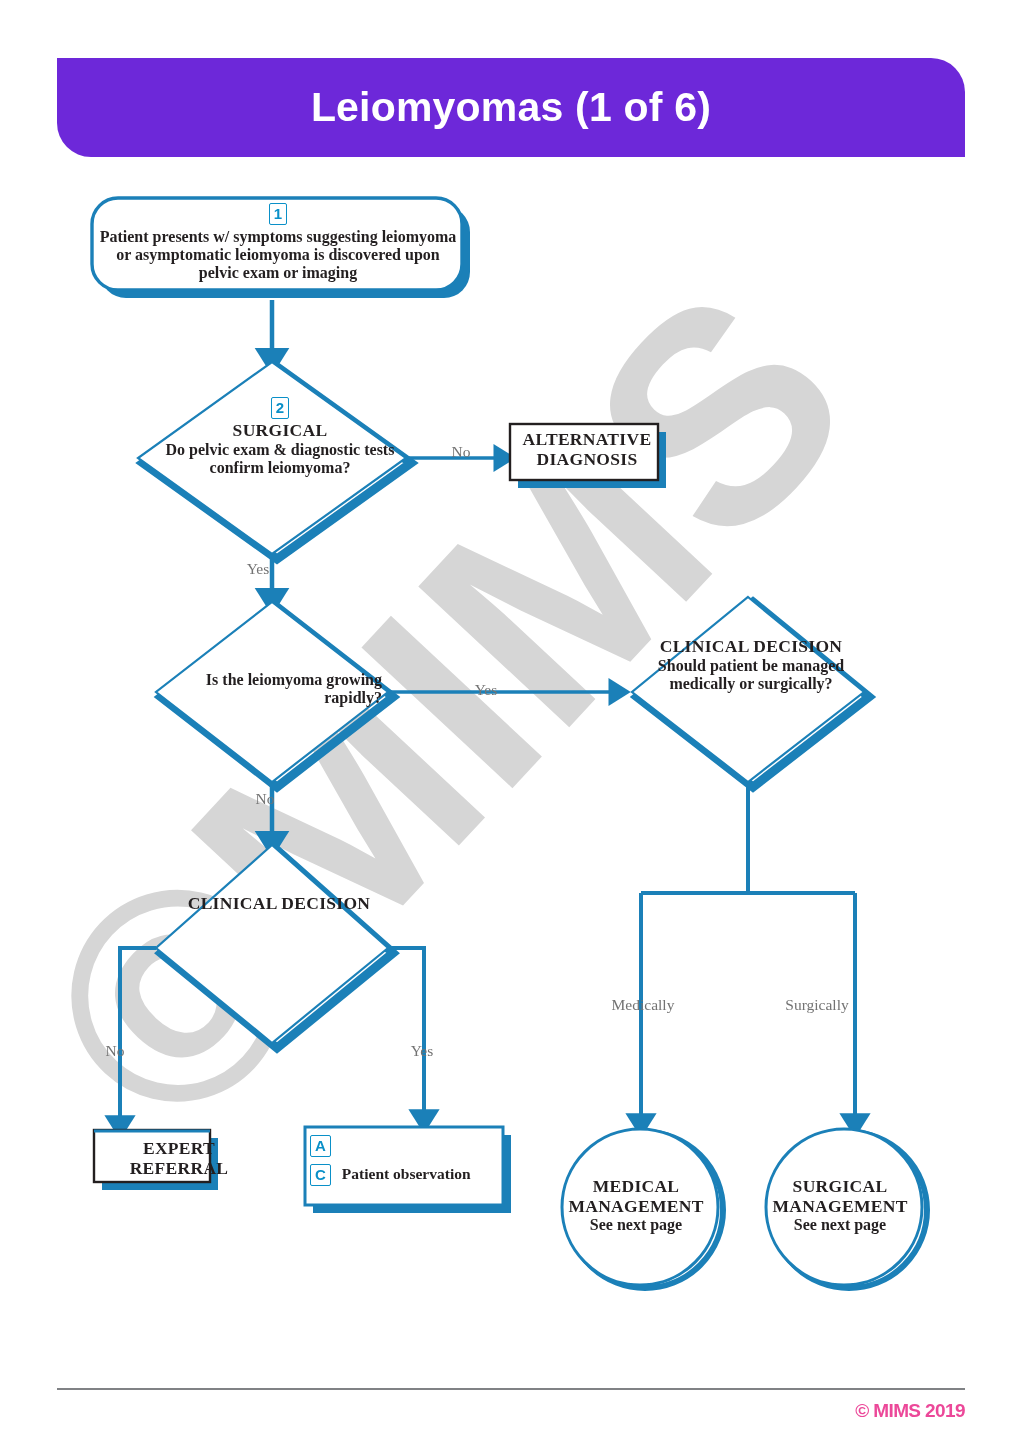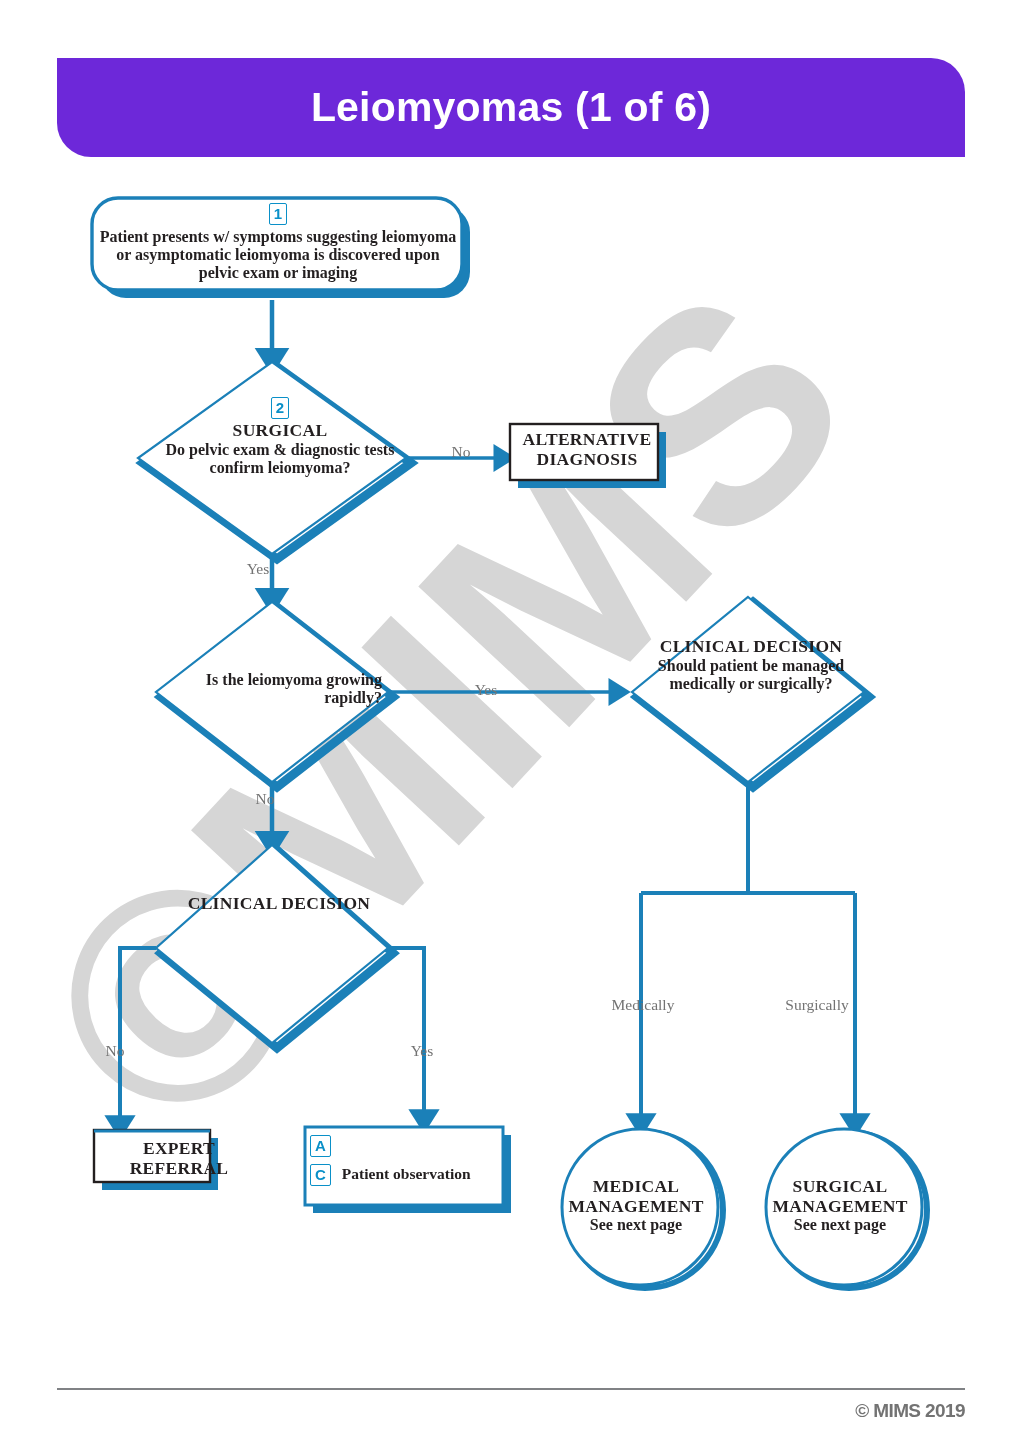--- a/index.html
+++ b/index.html
@@ -156,21 +156,21 @@
     height: 2px;
     background: #808285;
   }
   #footer-copyright {
     position: absolute;
     right: 55px;
     top: 1400px;
     font-family: "Liberation Sans", sans-serif;
     font-weight: bold;
     font-size: 19px;
-    color: #737373;
+    color: #ec4899;
     letter-spacing: -0.6px;
   }
 </style>
 </head>
 <body>
 
 <svg id="watermark" viewBox="0 0 1020 1447">
   <text x="520" y="780" transform="rotate(-47 520 780)" fill="#D6D6D6" font-family="Liberation Sans, sans-serif" font-weight="bold" font-size="300" text-anchor="middle">©MIMS</text>
 </svg>
 

